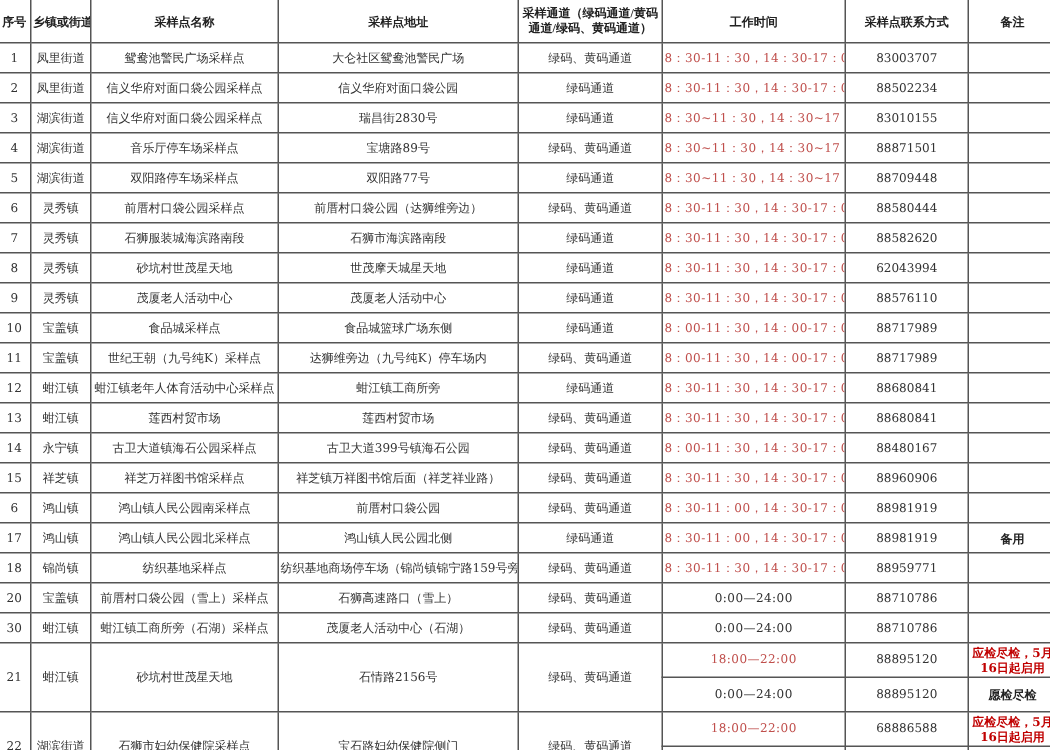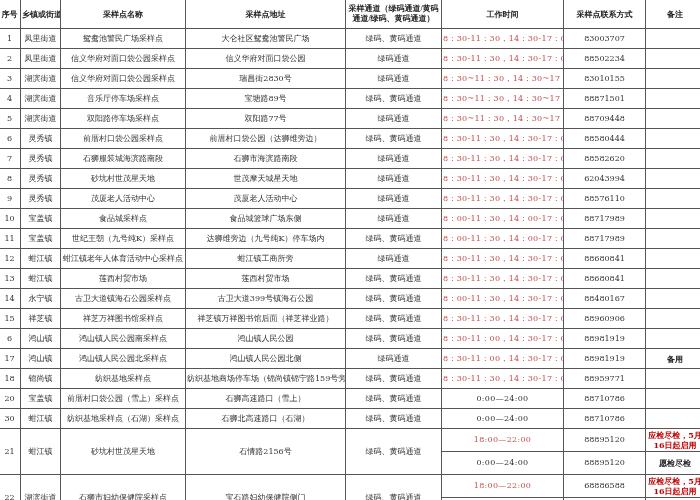--- a/index.html
+++ b/index.html
@@ -189,21 +189,21 @@
         <td>祥芝镇万祥图书馆后面（祥芝祥业路）</td>
         <td>绿码、黄码通道</td>
         <td class="time">8：30-11：30，14：30-17：00</td>
         <td>88960906</td>
         <td class="note"></td>
       </tr>
       <tr>
         <td>6</td>
         <td>鸿山镇</td>
         <td>鸿山镇人民公园南采样点</td>
-        <td>鸿山镇人民公园</td>
+        <td>前厝村口袋公园</td>
         <td>绿码、黄码通道</td>
         <td class="time">8：30-11：00，14：30-17：00</td>
         <td>88981919</td>
         <td class="note"></td>
       </tr>
       <tr>
         <td>17</td>
         <td>鸿山镇</td>
         <td>鸿山镇人民公园北采样点</td>
         <td>鸿山镇人民公园北侧</td>
@@ -228,22 +228,22 @@
         <td>前厝村口袋公园（雪上）采样点</td>
         <td>石狮高速路口（雪上）</td>
         <td>绿码、黄码通道</td>
         <td class="time black">0:00—24:00</td>
         <td>88710786</td>
         <td class="note"></td>
       </tr>
       <tr>
         <td>30</td>
         <td>蚶江镇</td>
-        <td>纺织基地采样点（石湖）采样点</td>
-        <td>石狮北高速路口（石湖）</td>
+        <td>蚶江镇工商所旁（石湖）采样点</td>
+        <td>茂厦老人活动中心（石湖）</td>
         <td>绿码、黄码通道</td>
         <td class="time black">0:00—24:00</td>
         <td>88710786</td>
         <td class="note"></td>
       </tr>
       <tr class="tall">
         <td rowspan="2">21</td>
         <td rowspan="2">蚶江镇</td>
         <td rowspan="2">砂坑村世茂星天地</td>
         <td rowspan="2">石情路2156号</td>

